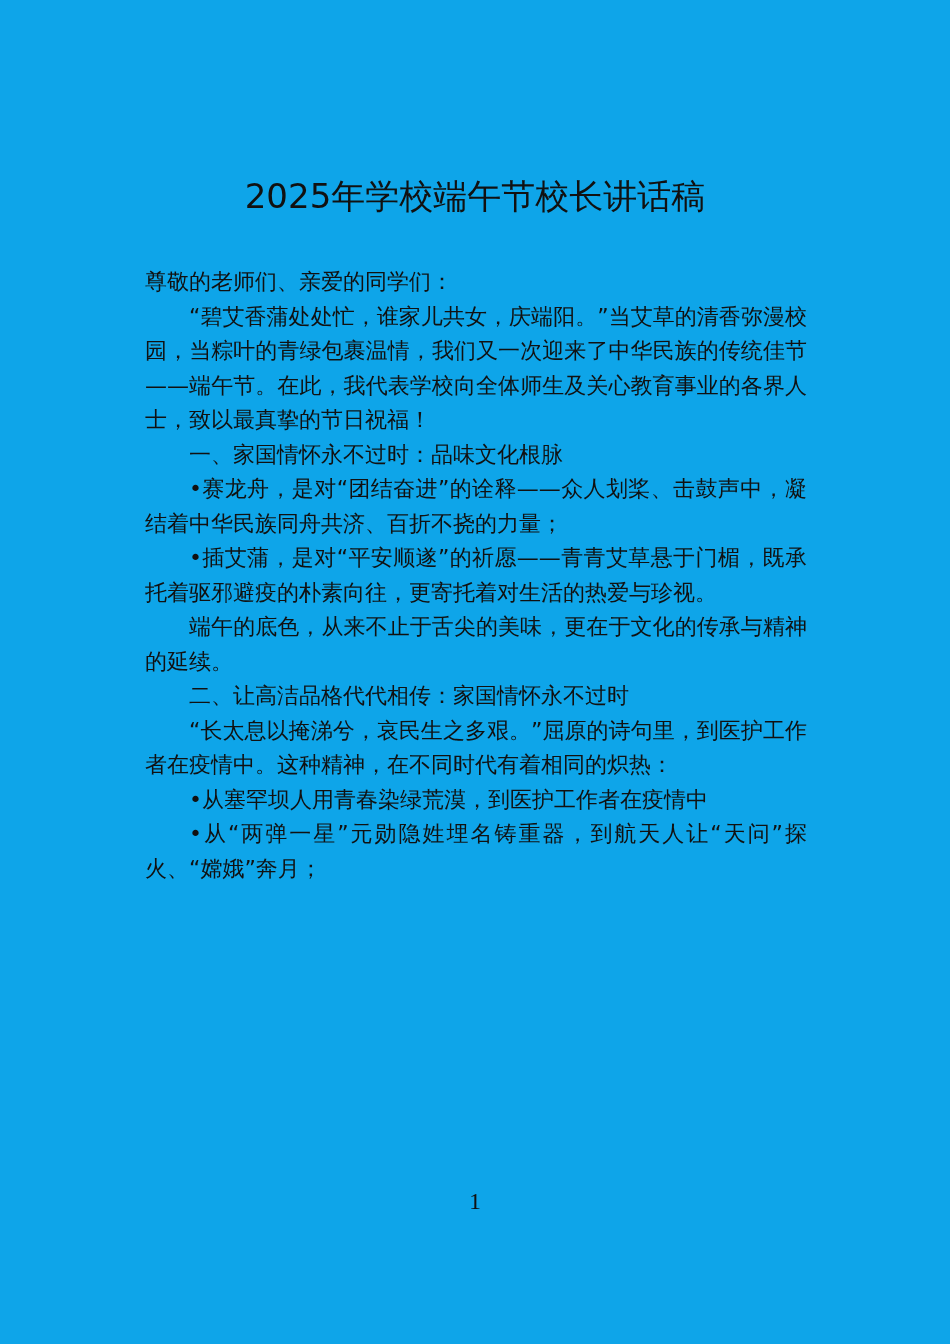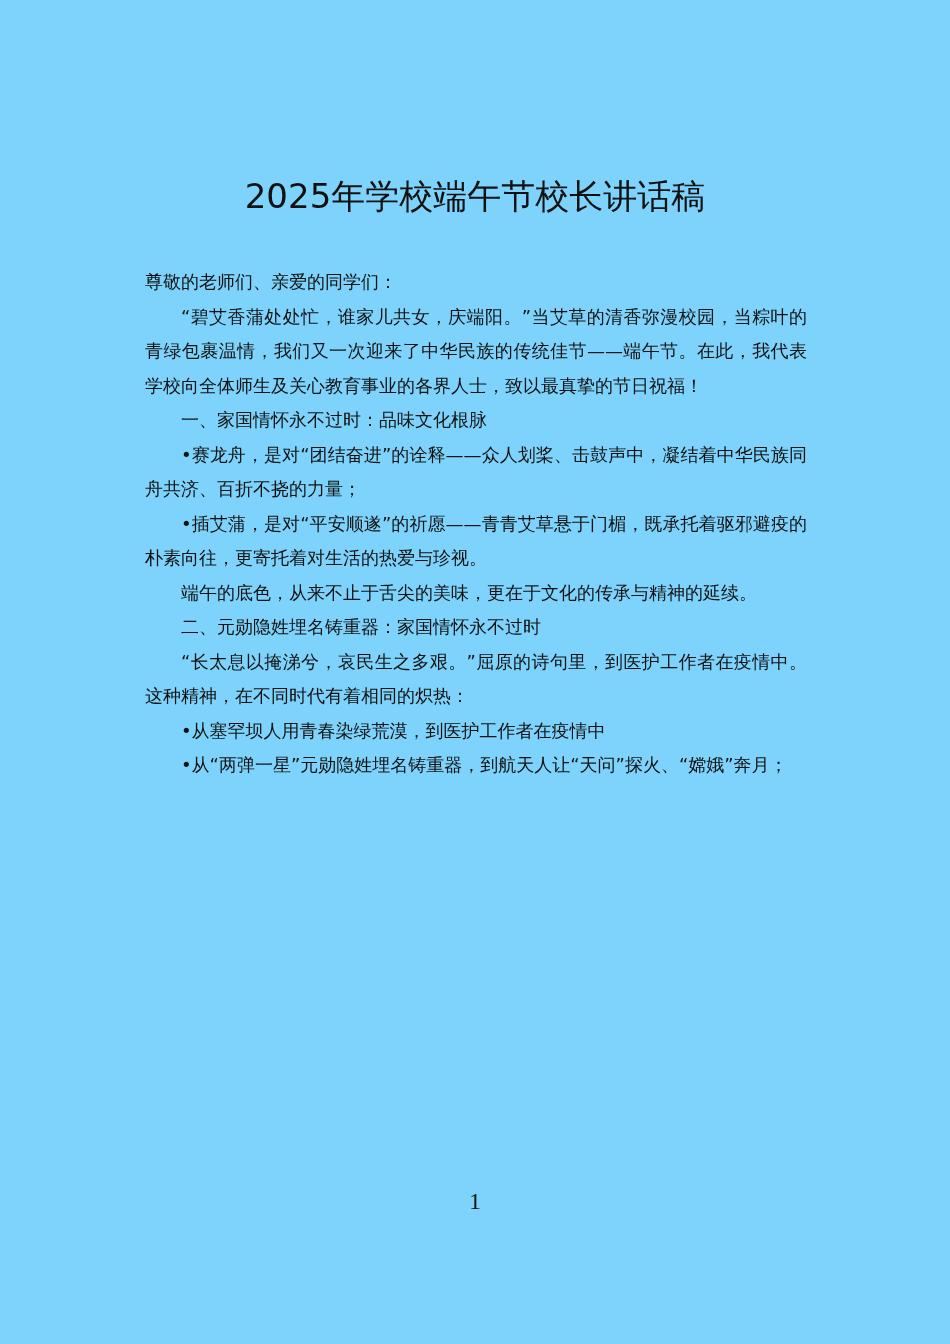--- a/index.html
+++ b/index.html
@@ -1,26 +1,26 @@
 <!DOCTYPE html>
 <html><head>
 <meta charset="utf-8">
 <style>
   html, body { margin: 0; padding: 0; background: #ffffff; }
   body { width: 950px; height: 1344px; position: relative; overflow: hidden; }
-  .page { position: absolute; left: 0; top: 0; width: 950px; height: 1344px; background: #7dd3fc; }
+  .page { position: absolute; left: 0; top: 0; width: 950px; height: 1344px; background: #0ea5e9; }
   .title {
     position: absolute; left: 0; top: 172px; width: 950px; text-align: center;
     font-family: "DejaVu Sans", "Liberation Serif", sans-serif;
     font-size: 34px; line-height: 48px; color: #111; letter-spacing: 0px;
   }
   .body {
     position: absolute; left: 145px; top: 265px; width: 662px;
     font-family: "DejaVu Sans", "Liberation Sans", sans-serif;
-    font-size: 18px; line-height: 34.5px; color: #111;
+    font-size: 22px; line-height: 34.5px; color: #111;
     text-align: justify; word-break: break-all;
   }
   .body p { margin: 0; padding: 0; }
   .body p.indent { text-indent: 2em; }
   .pagenum {
     position: absolute; left: 0; top: 1188px; width: 950px; text-align: center;
     font-family: "Liberation Serif", serif; font-size: 24px; color: #111;
   }
 </style>
 </head>
@@ -29,20 +29,20 @@
 <div class="page">
   <div class="title">2025年学校端午节校长讲话稿</div>
 
   <div class="body">
     <p>尊敬的老师们、亲爱的同学们：</p>
     <p class="indent">“碧艾香蒲处处忙，谁家儿共女，庆端阳。”当艾草的清香弥漫校园，当粽叶的青绿包裹温情，我们又一次迎来了中华民族的传统佳节——端午节。在此，我代表学校向全体师生及关心教育事业的各界人士，致以最真挚的节日祝福！</p>
     <p class="indent">一、家国情怀永不过时：品味文化根脉</p>
     <p class="indent">•赛龙舟，是对“团结奋进”的诠释——众人划桨、击鼓声中，凝结着中华民族同舟共济、百折不挠的力量；</p>
     <p class="indent">•插艾蒲，是对“平安顺遂”的祈愿——青青艾草悬于门楣，既承托着驱邪避疫的朴素向往，更寄托着对生活的热爱与珍视。</p>
     <p class="indent">端午的底色，从来不止于舌尖的美味，更在于文化的传承与精神的延续。</p>
-    <p class="indent">二、元勋隐姓埋名铸重器：家国情怀永不过时</p>
+    <p class="indent">二、让高洁品格代代相传：家国情怀永不过时</p>
     <p class="indent">“长太息以掩涕兮，哀民生之多艰。”屈原的诗句里，到医护工作者在疫情中。这种精神，在不同时代有着相同的炽热：</p>
     <p class="indent">•从塞罕坝人用青春染绿荒漠，到医护工作者在疫情中</p>
     <p class="indent">•从“两弹一星”元勋隐姓埋名铸重器，到航天人让“天问”探火、“嫦娥”奔月；</p>
   </div>
 
   <div class="pagenum">1</div>
 </div>
 
 </body></html>

